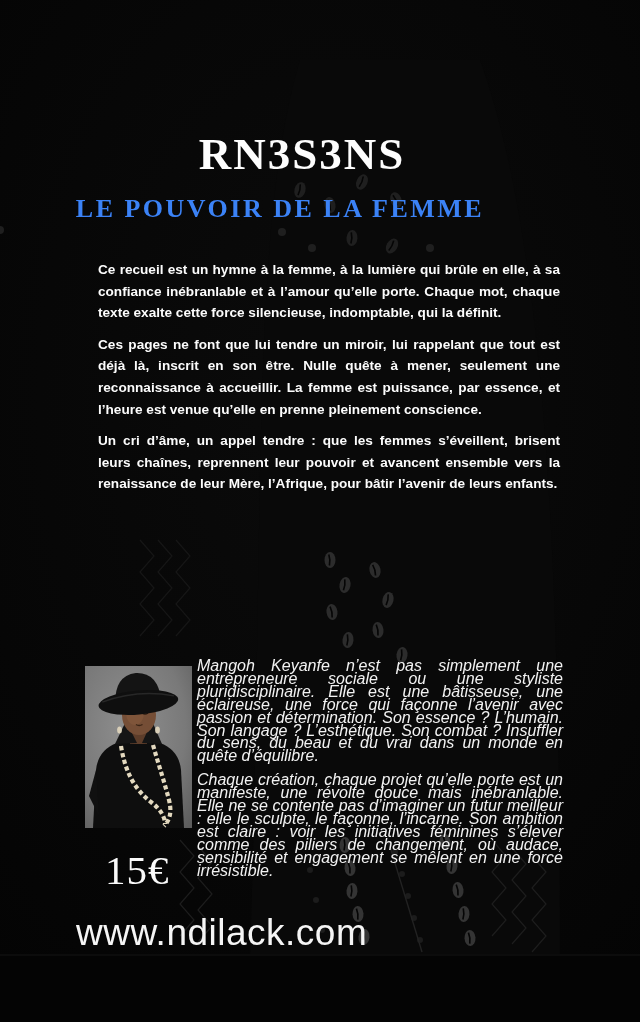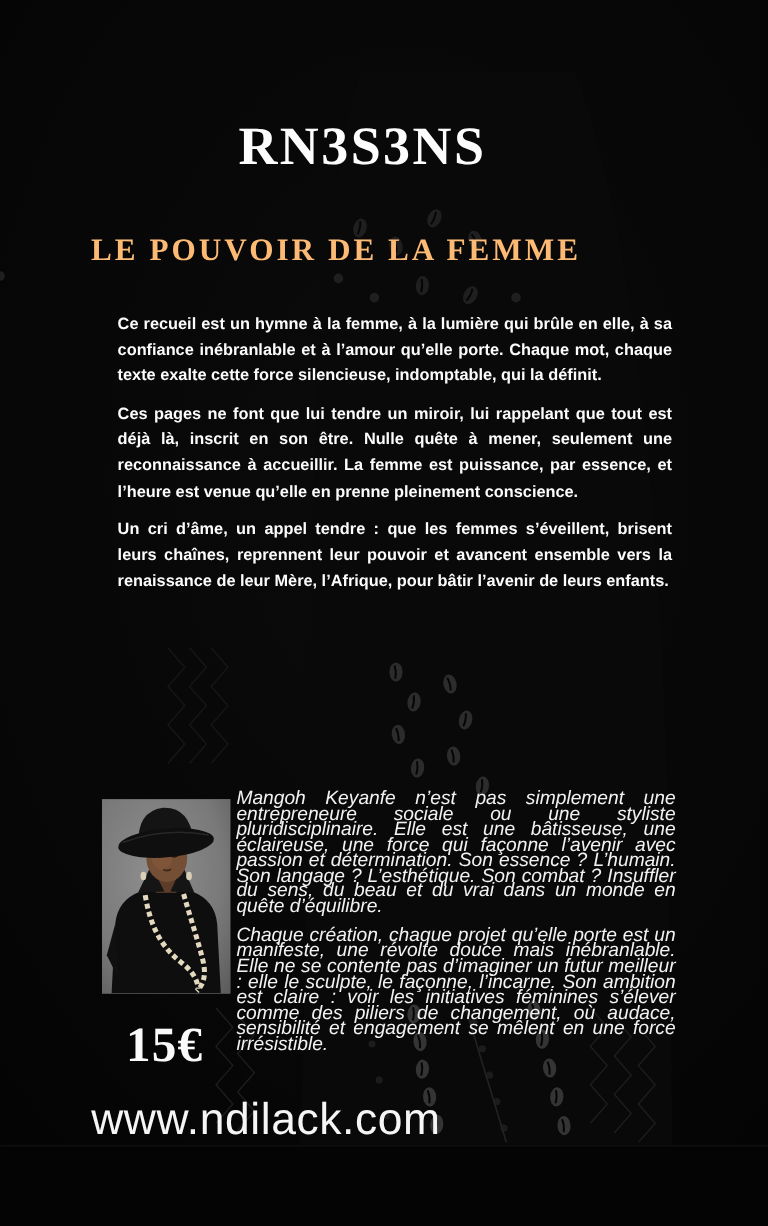--- a/index.html
+++ b/index.html
@@ -3,28 +3,28 @@
 <meta charset="utf-8">
 <style>
   html,body{margin:0;padding:0;background:#000;}
   .page{
     position:relative;width:640px;height:1022px;margin:0 auto;
     background:#040404;overflow:hidden;
     font-family:"Liberation Sans", sans-serif;color:#ffffff;
   }
   .bg-art{position:absolute;top:0;left:0;pointer-events:none;}
   .book-title{
-    position:absolute;top:96px;left:0;width:604px;margin:0;
+    position:absolute;top:128px;left:0;width:604px;margin:0;
     text-align:center;font-family:"Liberation Serif","DejaVu Serif",serif;
     font-size:45px;font-weight:700;letter-spacing:2px;color:#fdfdfd;
   }
   .book-subtitle{
     position:absolute;top:194px;left:0;width:560px;margin:0;
     text-align:center;font-family:"Liberation Serif","DejaVu Serif",serif;
-    font-size:26px;font-weight:700;letter-spacing:2.5px;color:#fdba74;
+    font-size:26px;font-weight:700;letter-spacing:2.5px;color:#3b82f6;
   }
   .synopsis{
     position:absolute;top:259px;left:82px;width:478px;
     font-size:13.6px;font-weight:700;line-height:21.6px;
     text-align:justify;color:#fcfcfc;
   }
   .synopsis p{margin:0 0 10px 16px;}
   .pull-quote{
     position:absolute;top:586px;left:82px;width:352px;margin:0;
     font-size:13px;font-style:italic;line-height:21px;
@@ -37,21 +37,21 @@
   }
   .bio-text{
     position:absolute;top:2px;left:112px;width:366px;
     font-size:16px;font-style:italic;line-height:12.9px;
     text-align:justify;color:#f2f2f2;
   }
   .bio-text p{margin:0 0 11px 0;}
   .price{
     position:absolute;top:846px;left:105px;margin:0;
     font-family:"Liberation Serif","DejaVu Serif",serif;
-    font-size:41px;font-weight:700;letter-spacing:1px;color:#fafafa;
+    font-size:41px;font-weight:400;letter-spacing:1px;color:#fafafa;
   }
   .website{
     position:absolute;top:912px;left:76px;margin:0;
     font-size:37px;font-weight:400;letter-spacing:0.5px;color:#f5f5f5;
   }
 </style>
 </head>
 <body>
 
 <div class="page">

